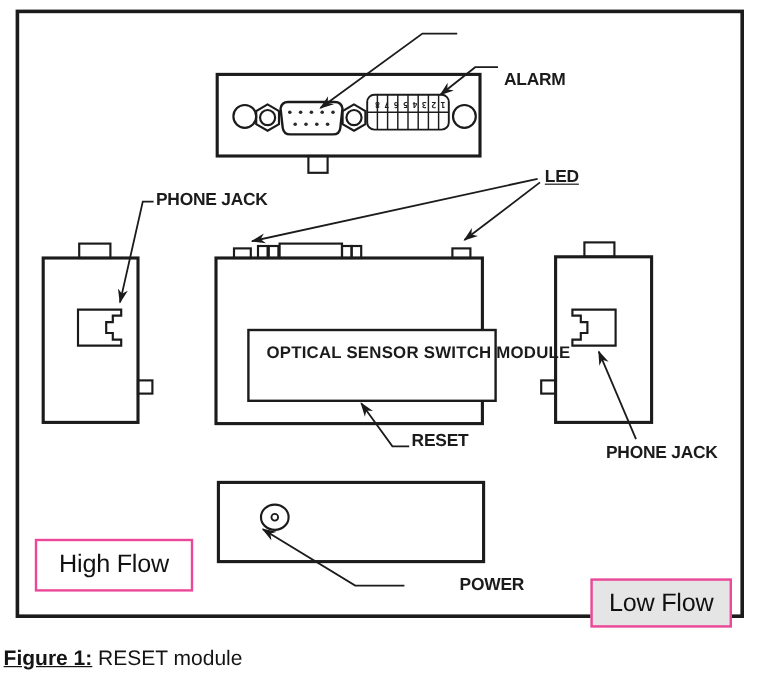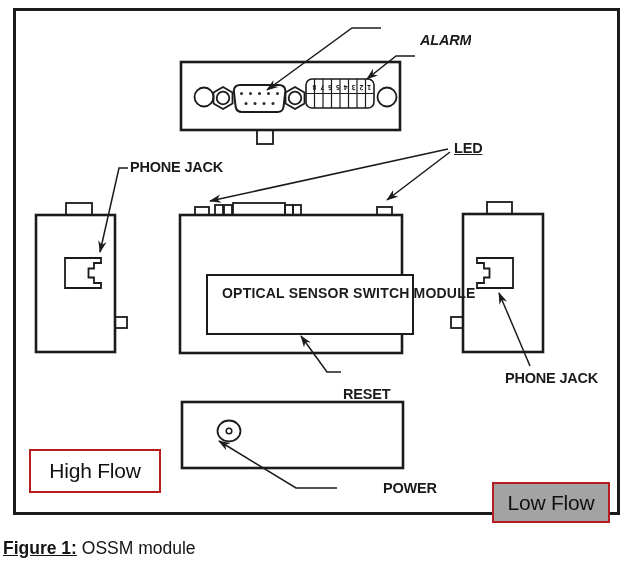--- a/index.html
+++ b/index.html
@@ -4,24 +4,24 @@
 <style>
   html,body{margin:0;padding:0;background:#ffffff;}
   .stage{position:relative;width:637px;height:573px;background:#ffffff;overflow:hidden;
          font-family:"Liberation Sans",sans-serif;color:#1b1b1b;}
   .stage svg{position:absolute;left:0;top:0;}
   .lbl{position:absolute;font-weight:700;font-size:14.5px;letter-spacing:-0.2px;
        white-space:nowrap;color:#1b1b1b;line-height:1.15;}
   .lbl-alarm{height:13px;overflow:hidden;line-height:14px;}
   .plate-lbl{position:absolute;font-weight:700;font-size:14px;letter-spacing:0.2px;
              white-space:nowrap;color:#1b1b1b;}
-  .flow-box{position:absolute;box-sizing:border-box;border:2px solid #b91c1c;
+  .flow-box{position:absolute;box-sizing:border-box;border:2px solid #ec4899;
             display:flex;align-items:center;justify-content:center;
             font-size:21px;font-weight:400;letter-spacing:-0.2px;color:#111;}
-  .flow-low{background:#a3a3a3;}
+  .flow-low{background:#e5e5e5;}
   .term-digits{position:absolute;left:306px;top:80px;width:68px;height:13px;
                transform:rotate(180deg);font-family:"DejaVu Sans Mono",monospace;
                font-size:7px;font-weight:700;letter-spacing:3.6px;text-align:center;
                line-height:13px;color:#1b1b1b;}
   .caption{position:absolute;left:3px;top:538px;font-size:17.5px;color:#141414;}
   .caption b{font-weight:700;text-decoration:underline;}
 </style>
 </head>
 <body>
 
@@ -122,29 +122,29 @@
         <polyline points="128,168 119,168 100,252" marker-end="url(#arr)"></polyline>
         <polyline points="341,372 327,372 301,336" marker-end="url(#arr)"></polyline>
         <polyline points="337,488 296,488 219,441" marker-end="url(#arr)"></polyline>
         <polyline points="530,366 499,293" marker-end="url(#arr)"></polyline>
       </g>
     </g>
   </svg>
 
   <div class="term-digits">12345678</div>
 
-  <div class="lbl lbl-alarm" style="left:420px;top:33px;font-style:italic;">ALARM</div>
+  <div class="lbl lbl-alarm" style="left:420px;top:60px;">ALARM</div>
   <div class="lbl" style="left:454px;top:140px;text-decoration:underline;">LED</div>
   <div class="lbl" style="left:130px;top:159px;">PHONE JACK</div>
   <div class="lbl" style="left:505px;top:370px;">PHONE JACK</div>
-  <div class="lbl" style="left:343px;top:386px;">RESET</div>
+  <div class="lbl" style="left:343px;top:360px;">RESET</div>
   <div class="lbl" style="left:343px;top:480px;margin-left:40px;">POWER</div>
 
   <div class="plate-lbl" style="left:222px;top:285px;">OPTICAL SENSOR SWITCH MODULE</div>
 
   <div class="flow-box" style="left:29px;top:449px;width:132px;height:44px;">High Flow</div>
   <div class="flow-box flow-low" style="left:492px;top:482px;width:118px;height:41px;">Low Flow</div>
 
   <div class="caption">
-    <b>Figure 1:</b><span> OSSM module</span>
+    <b>Figure 1:</b><span> RESET module</span>
   </div>
 
 </div>
 
 </body></html>

